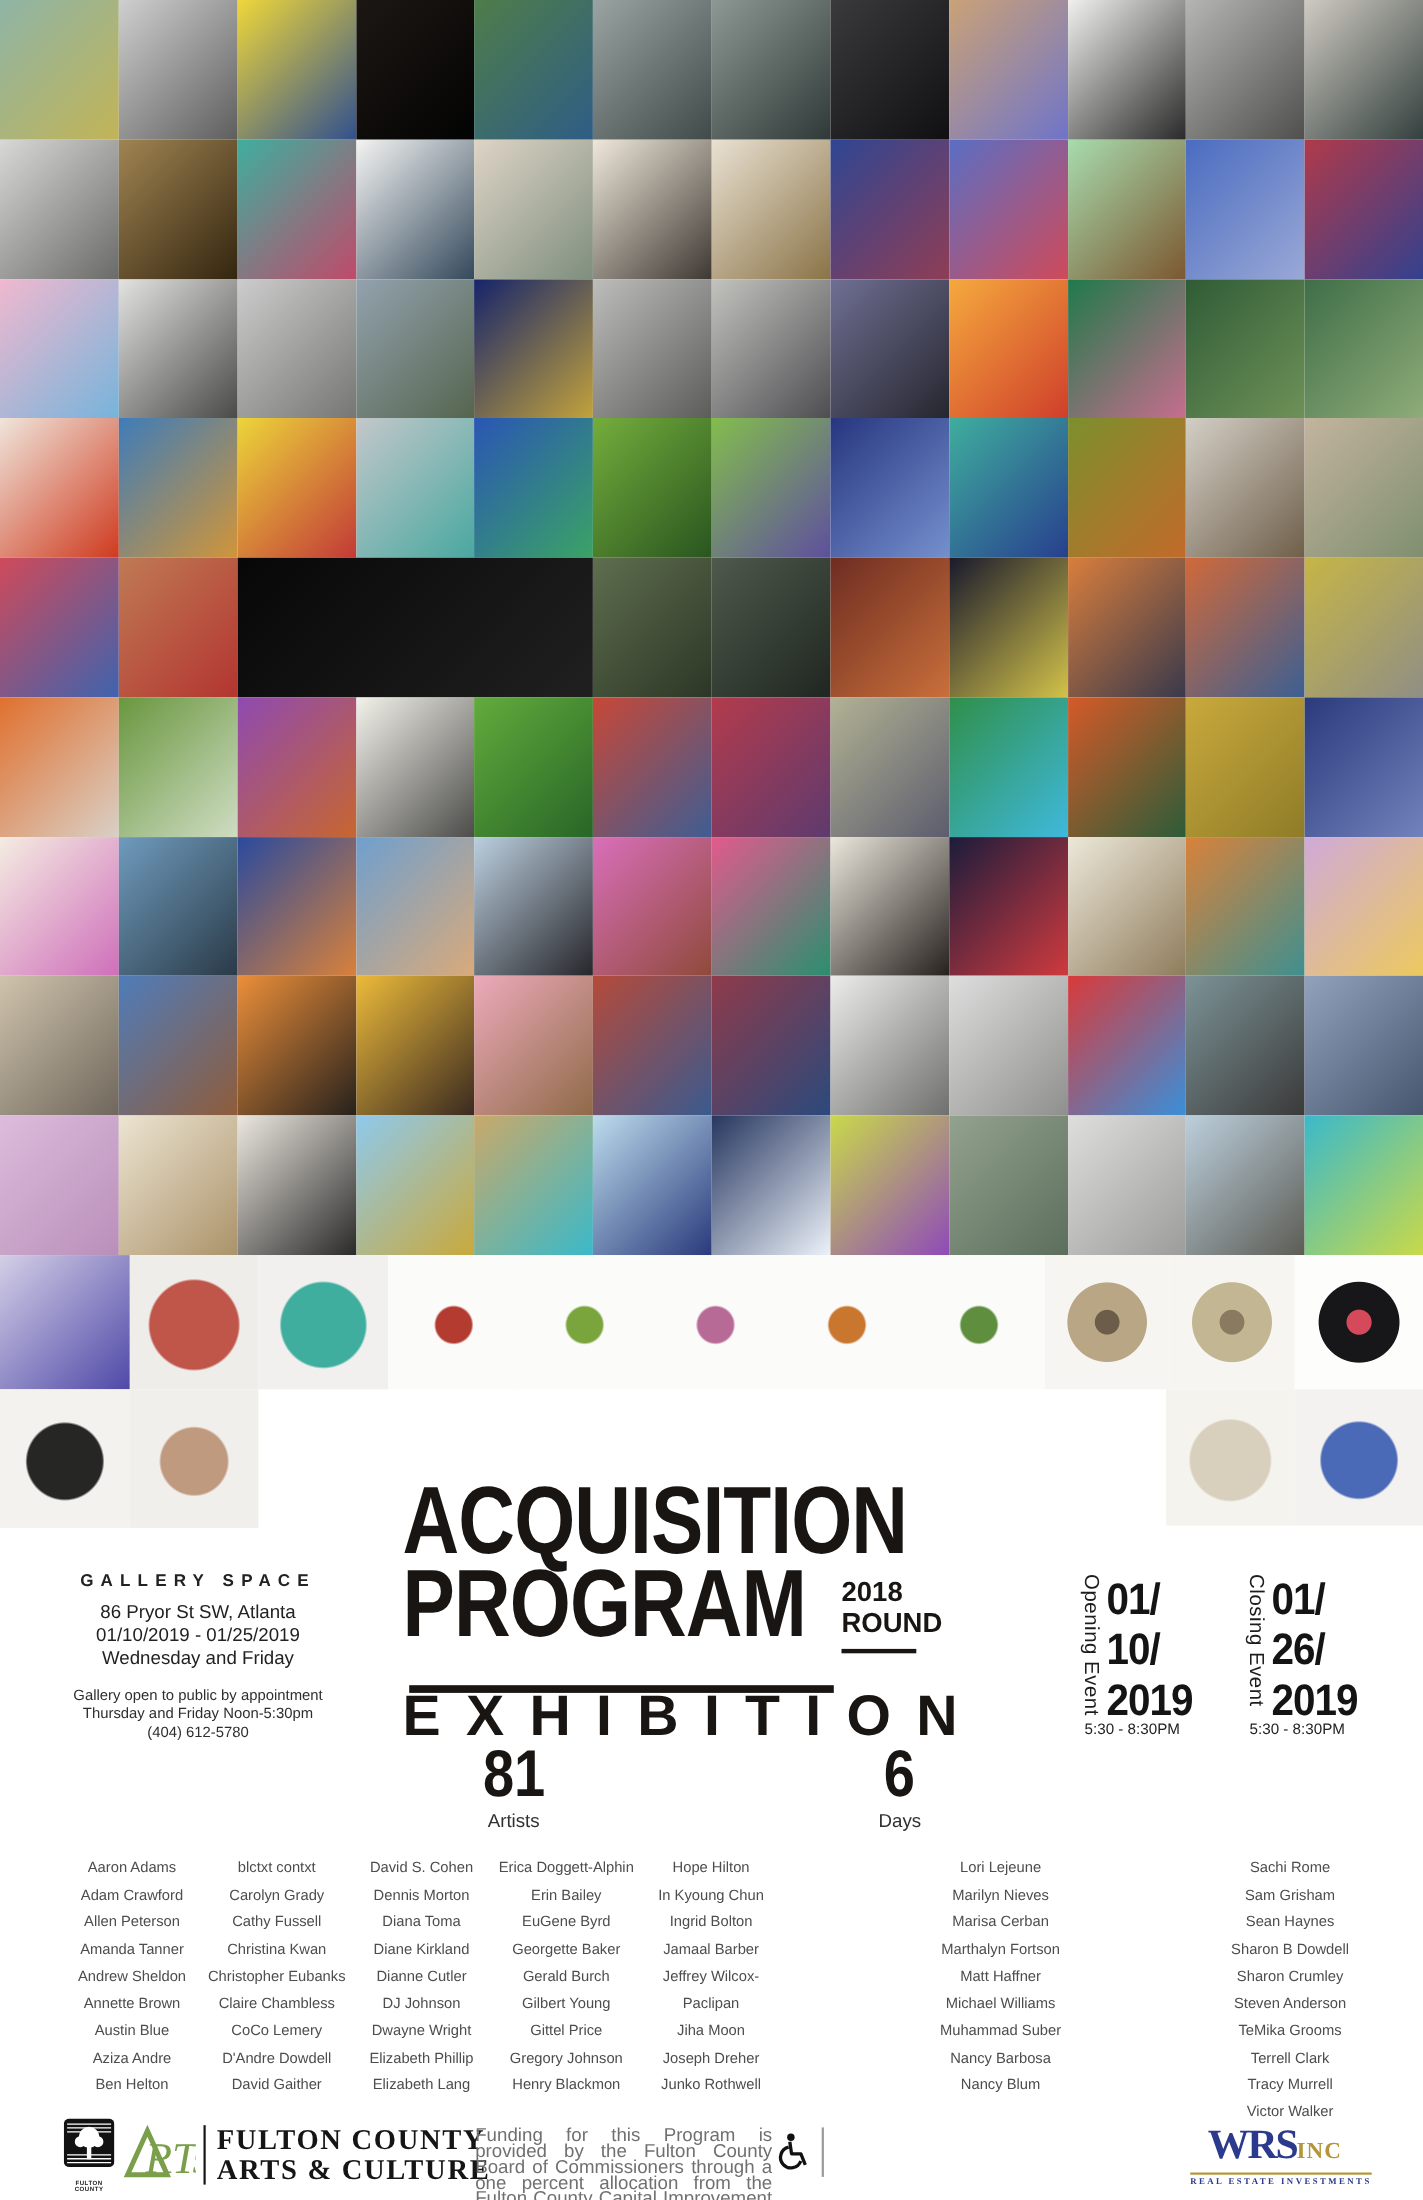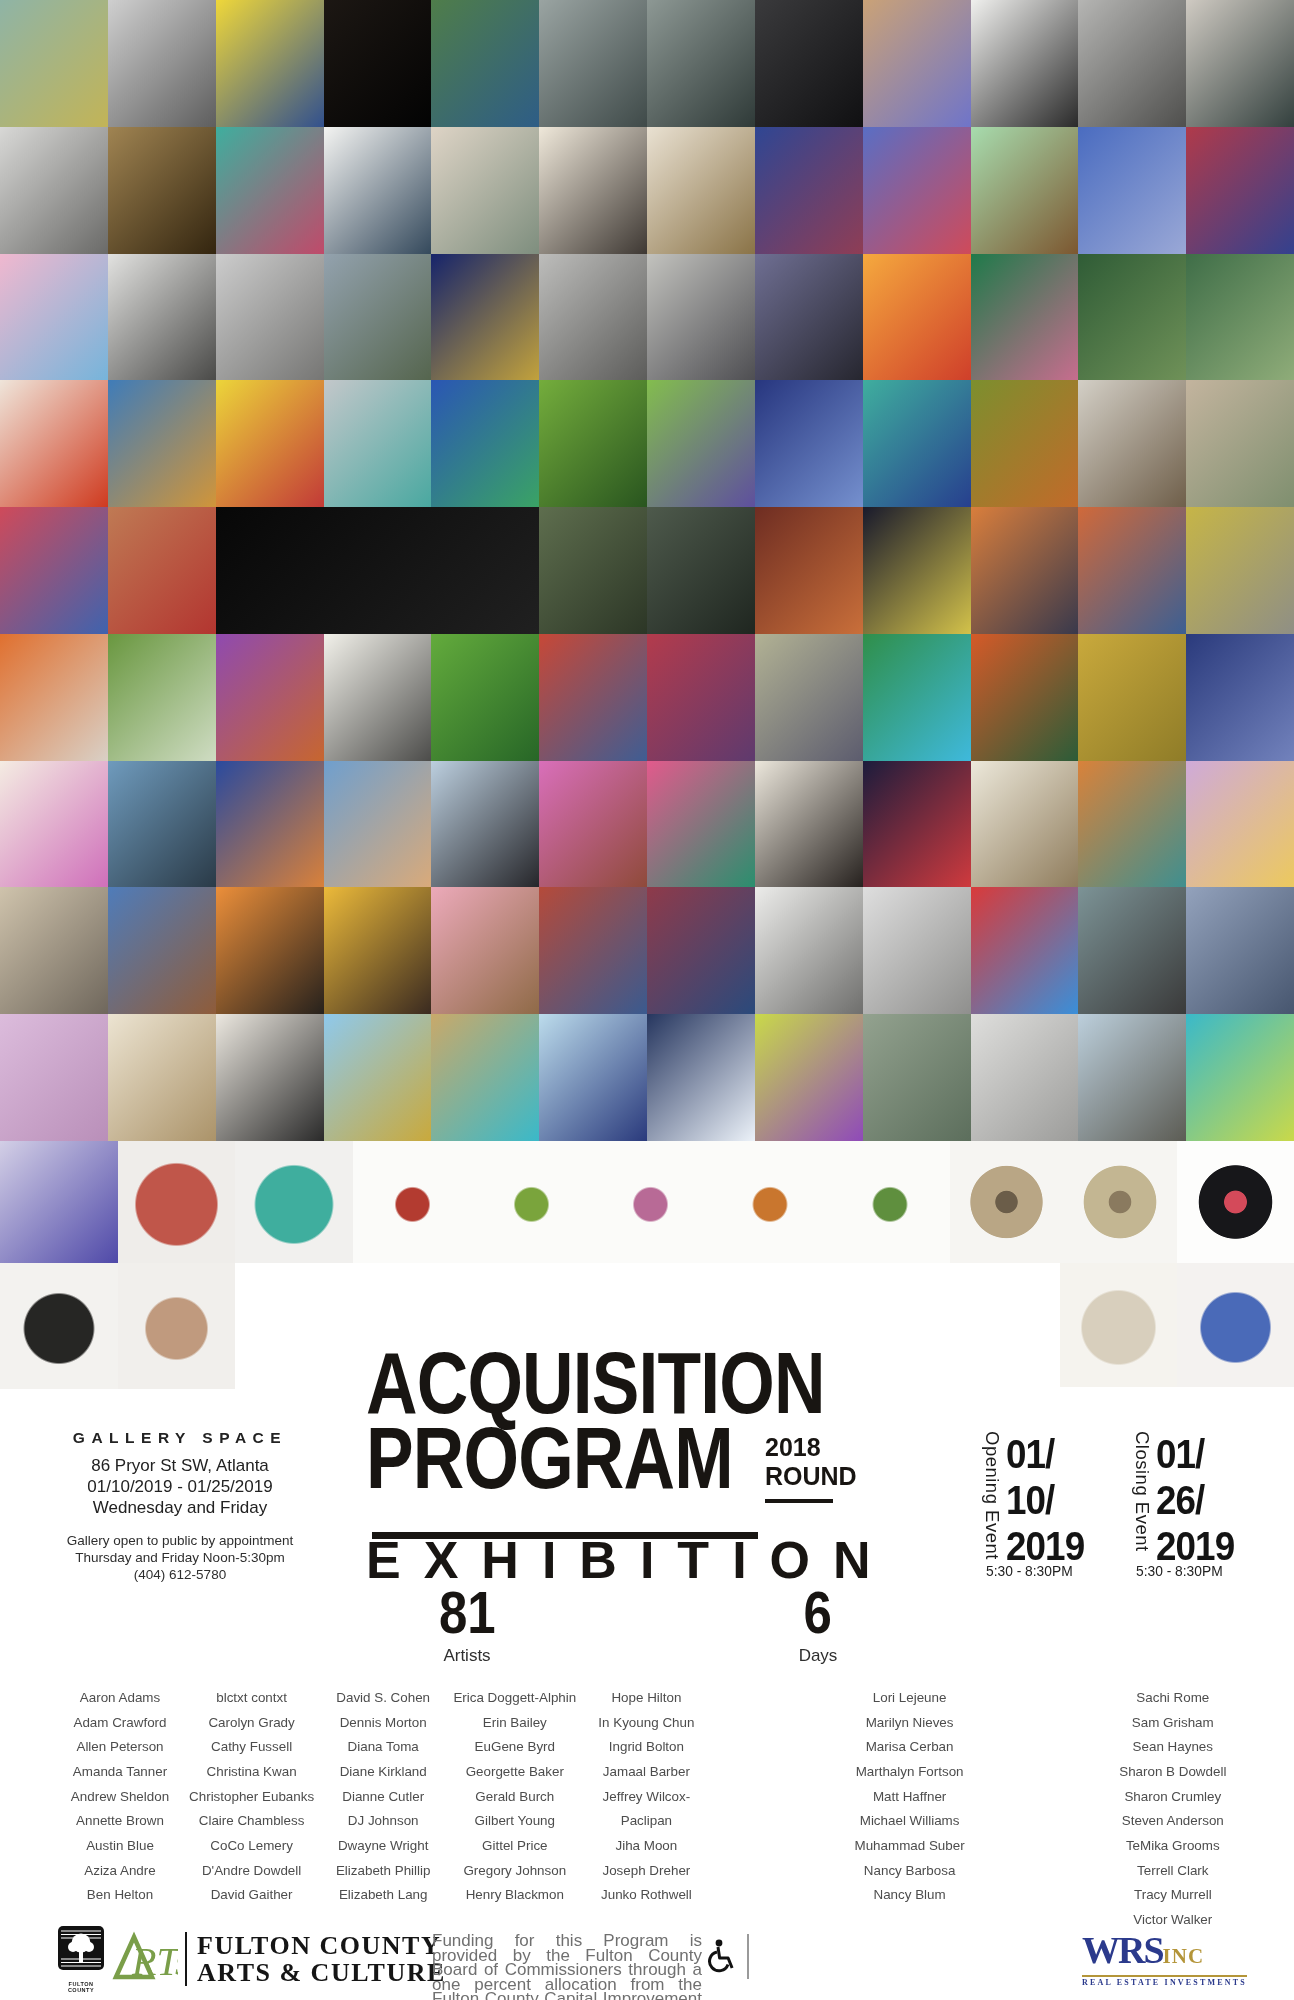--- a/index.html
+++ b/index.html
@@ -54,21 +54,21 @@
   .org{position:absolute;left:185px;top:17px;border-left:2.5px solid #151515;padding-left:10px;
        font-family:"Liberation Serif",serif;color:#151515;font-weight:bold;
        font-size:26px;line-height:27px;letter-spacing:1.5px;}
   .funding{position:absolute;left:432px;top:19px;width:270px;font-size:17px;line-height:14.5px;
            color:#707070;text-align:justify;}
   .access-icon{position:absolute;left:706px;top:24px;}
   .access-divider{position:absolute;left:747px;top:19px;width:1.5px;height:45px;background:#9a9a9a;}
   .access-text{position:absolute;left:758px;top:19px;width:265px;font-size:11px;line-height:14.5px;
                color:#707070;}
   .wrs{position:absolute;left:1082px;top:20px;font-family:"Liberation Serif",serif;}
-  .wrs-top{line-height:30px;white-space:nowrap;}
+  .wrs-top{line-height:30px;white-space:nowrap;margin-left:16px;}
   .wrs-w{font-size:38px;font-weight:bold;letter-spacing:-2px;}
   .wrs-inc{font-size:21px;font-weight:bold;letter-spacing:1px;}
   .wrs-sub{margin-top:2px;border-top:2px solid;padding-top:1px;font-size:8px;
            letter-spacing:2.2px;font-weight:bold;white-space:nowrap;}
 </style>
 </head>
 <body>
 
 <div class="canvas">
 

